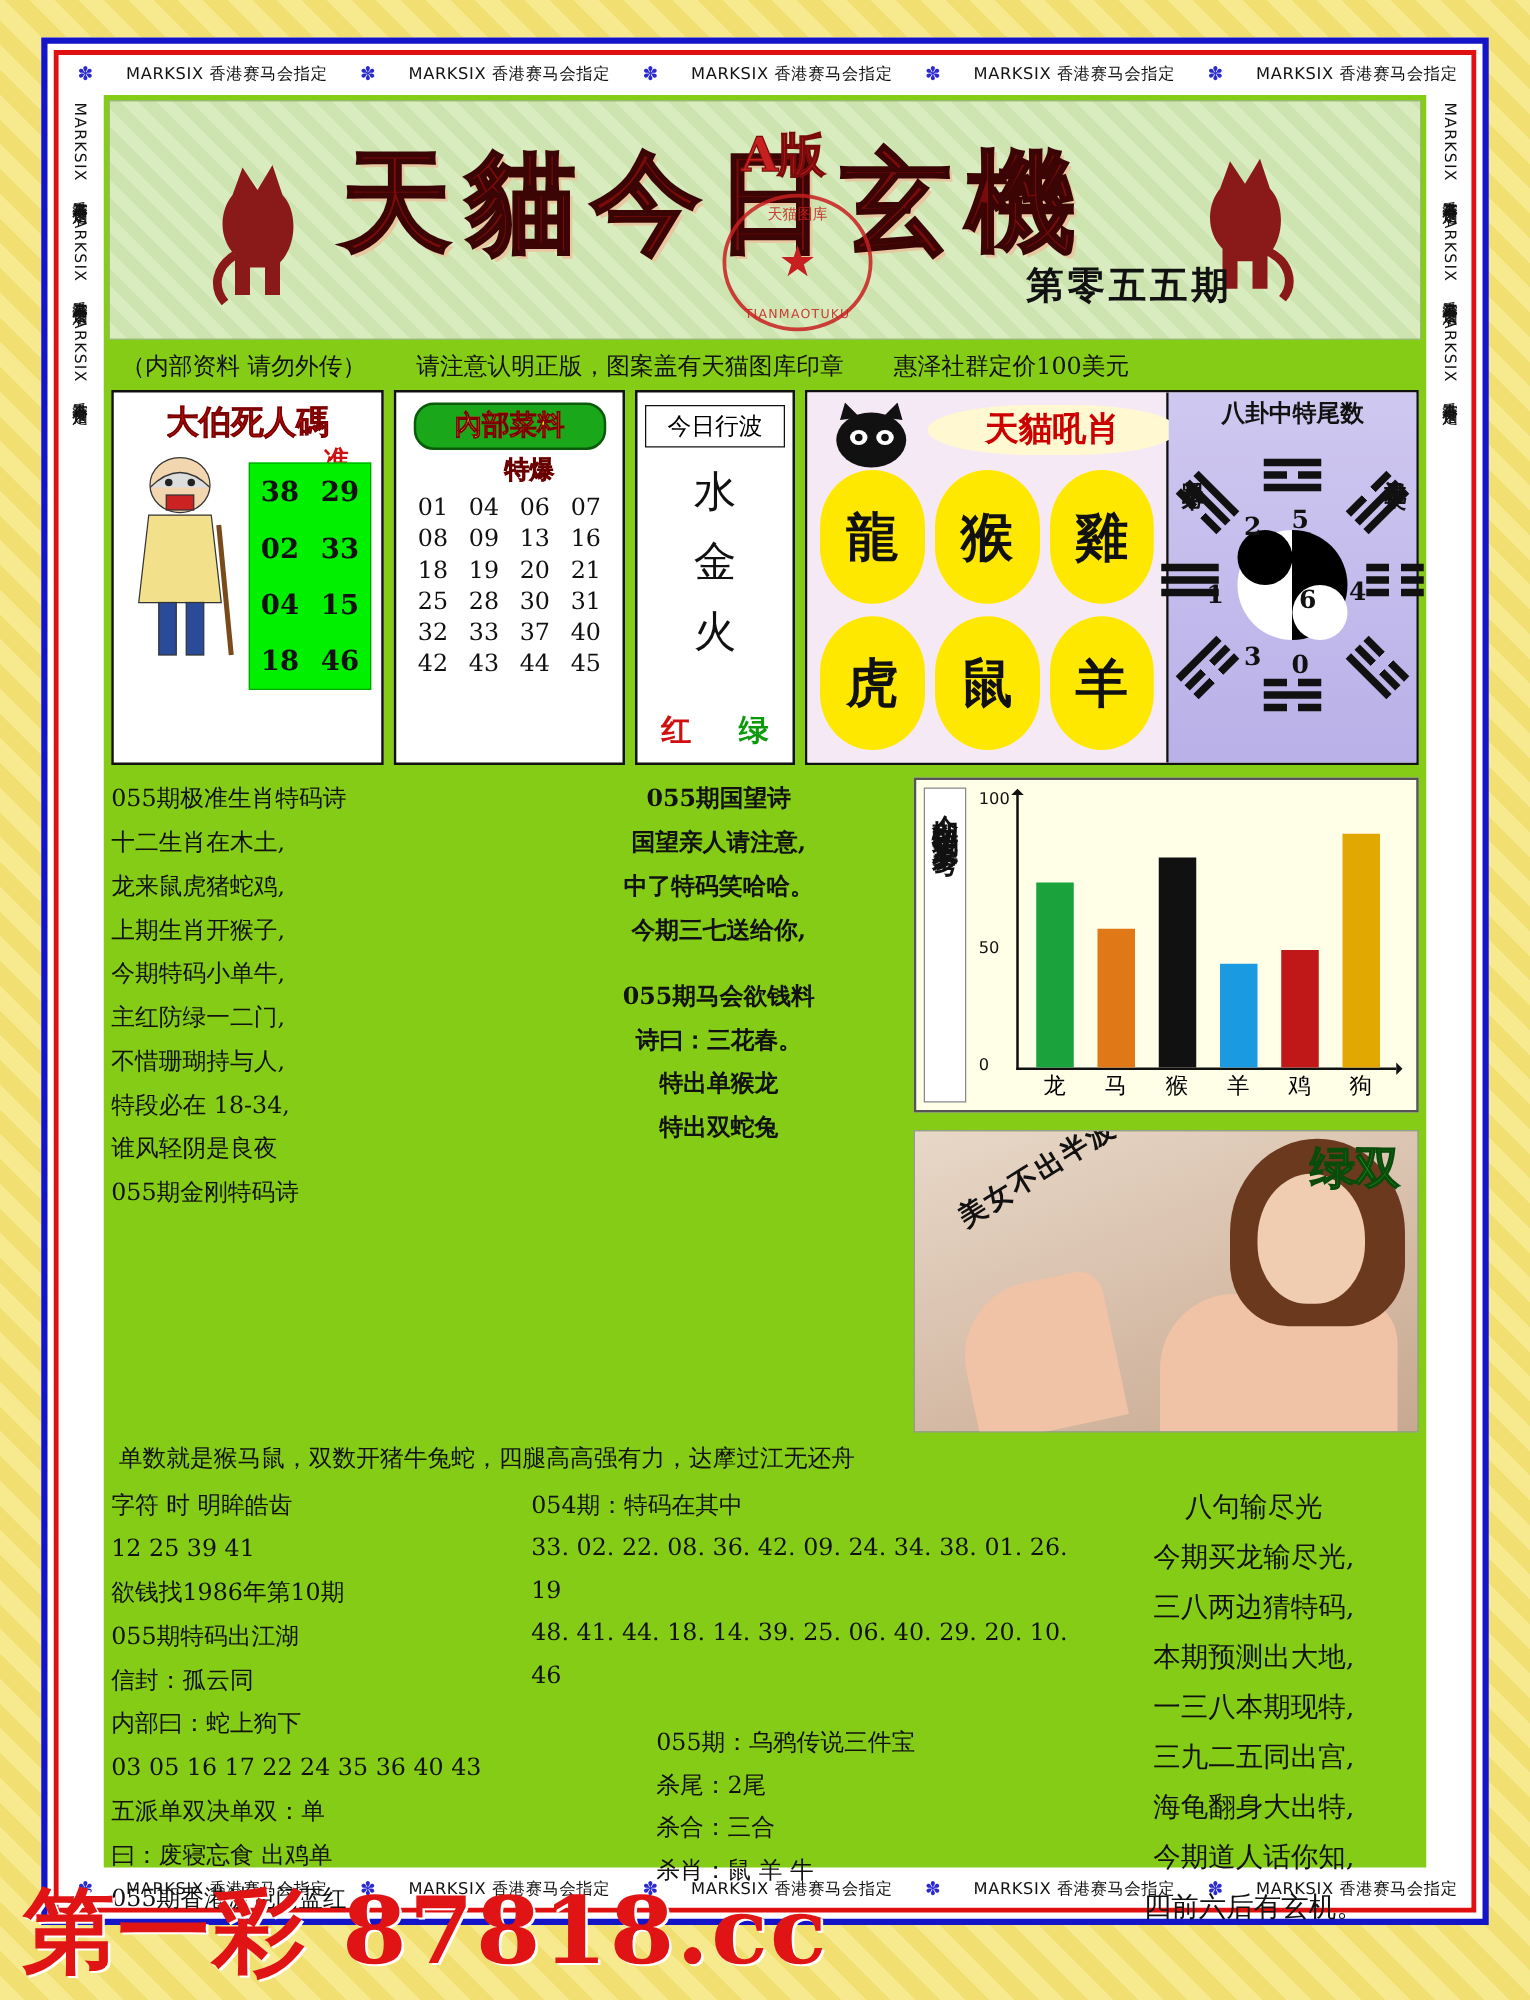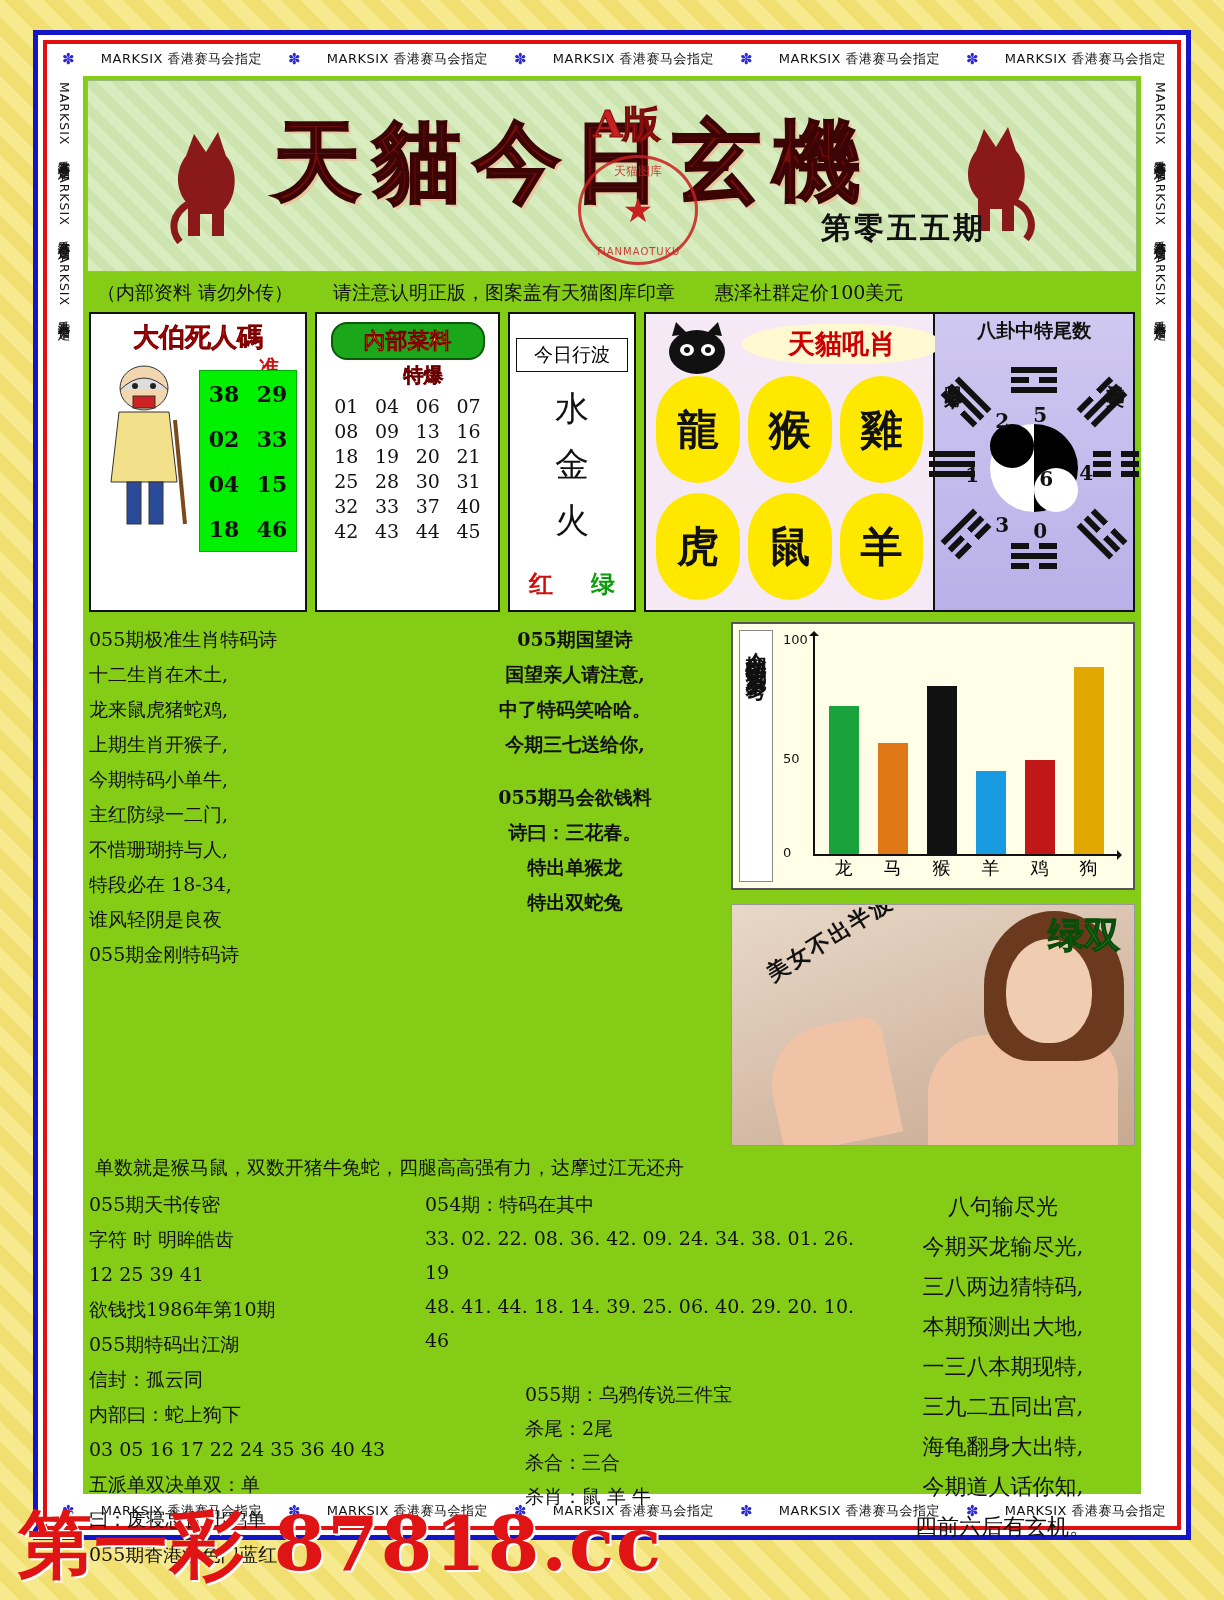--- a/index.html
+++ b/index.html
@@ -137,21 +137,21 @@
     font-size:20px;font-weight:bold;color:#c00;margin-top:2px;padding-left:32px;
     -webkit-text-stroke:.5px #600;
   }
   .b2-nums{
     margin:6px 10px 0;display:grid;grid-template-columns:repeat(4,1fr);
     gap:3px 2px;text-align:center;
     font-family:"DejaVu Serif","Liberation Serif",serif;
     font-size:19px;color:#111;
   }
   .b3-head{
-    margin:24px 6px 0;border:1px solid #111;text-align:center;
+    margin:10px 6px 0;border:1px solid #111;text-align:center;
     font-size:19px;padding:3px 0;font-family:"DejaVu Serif","Liberation Serif",serif;
   }
   .b3-body{
     margin-top:8px;text-align:center;
     font-family:"DejaVu Serif","Liberation Serif",serif;
     font-size:34px;line-height:56px;color:#111;
   }
   .b3-colors{
     position:absolute;bottom:10px;left:0;right:0;display:flex;
     justify-content:space-around;font-size:24px;font-weight:bold;
@@ -550,21 +550,20 @@
             <div class="arc">美女不出半波</div>
             <div class="grn">绿双</div>
           </div>
         </div>
       </div>
 
       <div class="ct" style="margin:4px 12px 0;">单数就是猴马鼠，双数开猪牛兔蛇，四腿高高强有力，达摩过江无还舟</div>
 
       <div class="body-row" style="margin-top:2px;">
         <div class="col-a">
-          <div class="ct">055期天书传密</div>
           <div class="ct">字符  时  明眸皓齿</div>
           <div class="ct">12  25  39  41</div>
           <div class="ct">欲钱找1986年第10期</div>
           <div class="ct">055期特码出江湖</div>
           <div class="ct">信封：孤云同</div>
           <div class="ct">内部曰：蛇上狗下</div>
           <div class="ct">03  05  16  17  22  24  35  36  40  43</div>
           <div class="ct">五派单双决单双：单</div>
           <div class="ct">曰：废寝忘食  出鸡单</div>
           <div class="ct">055期香港波色门蓝红</div>

